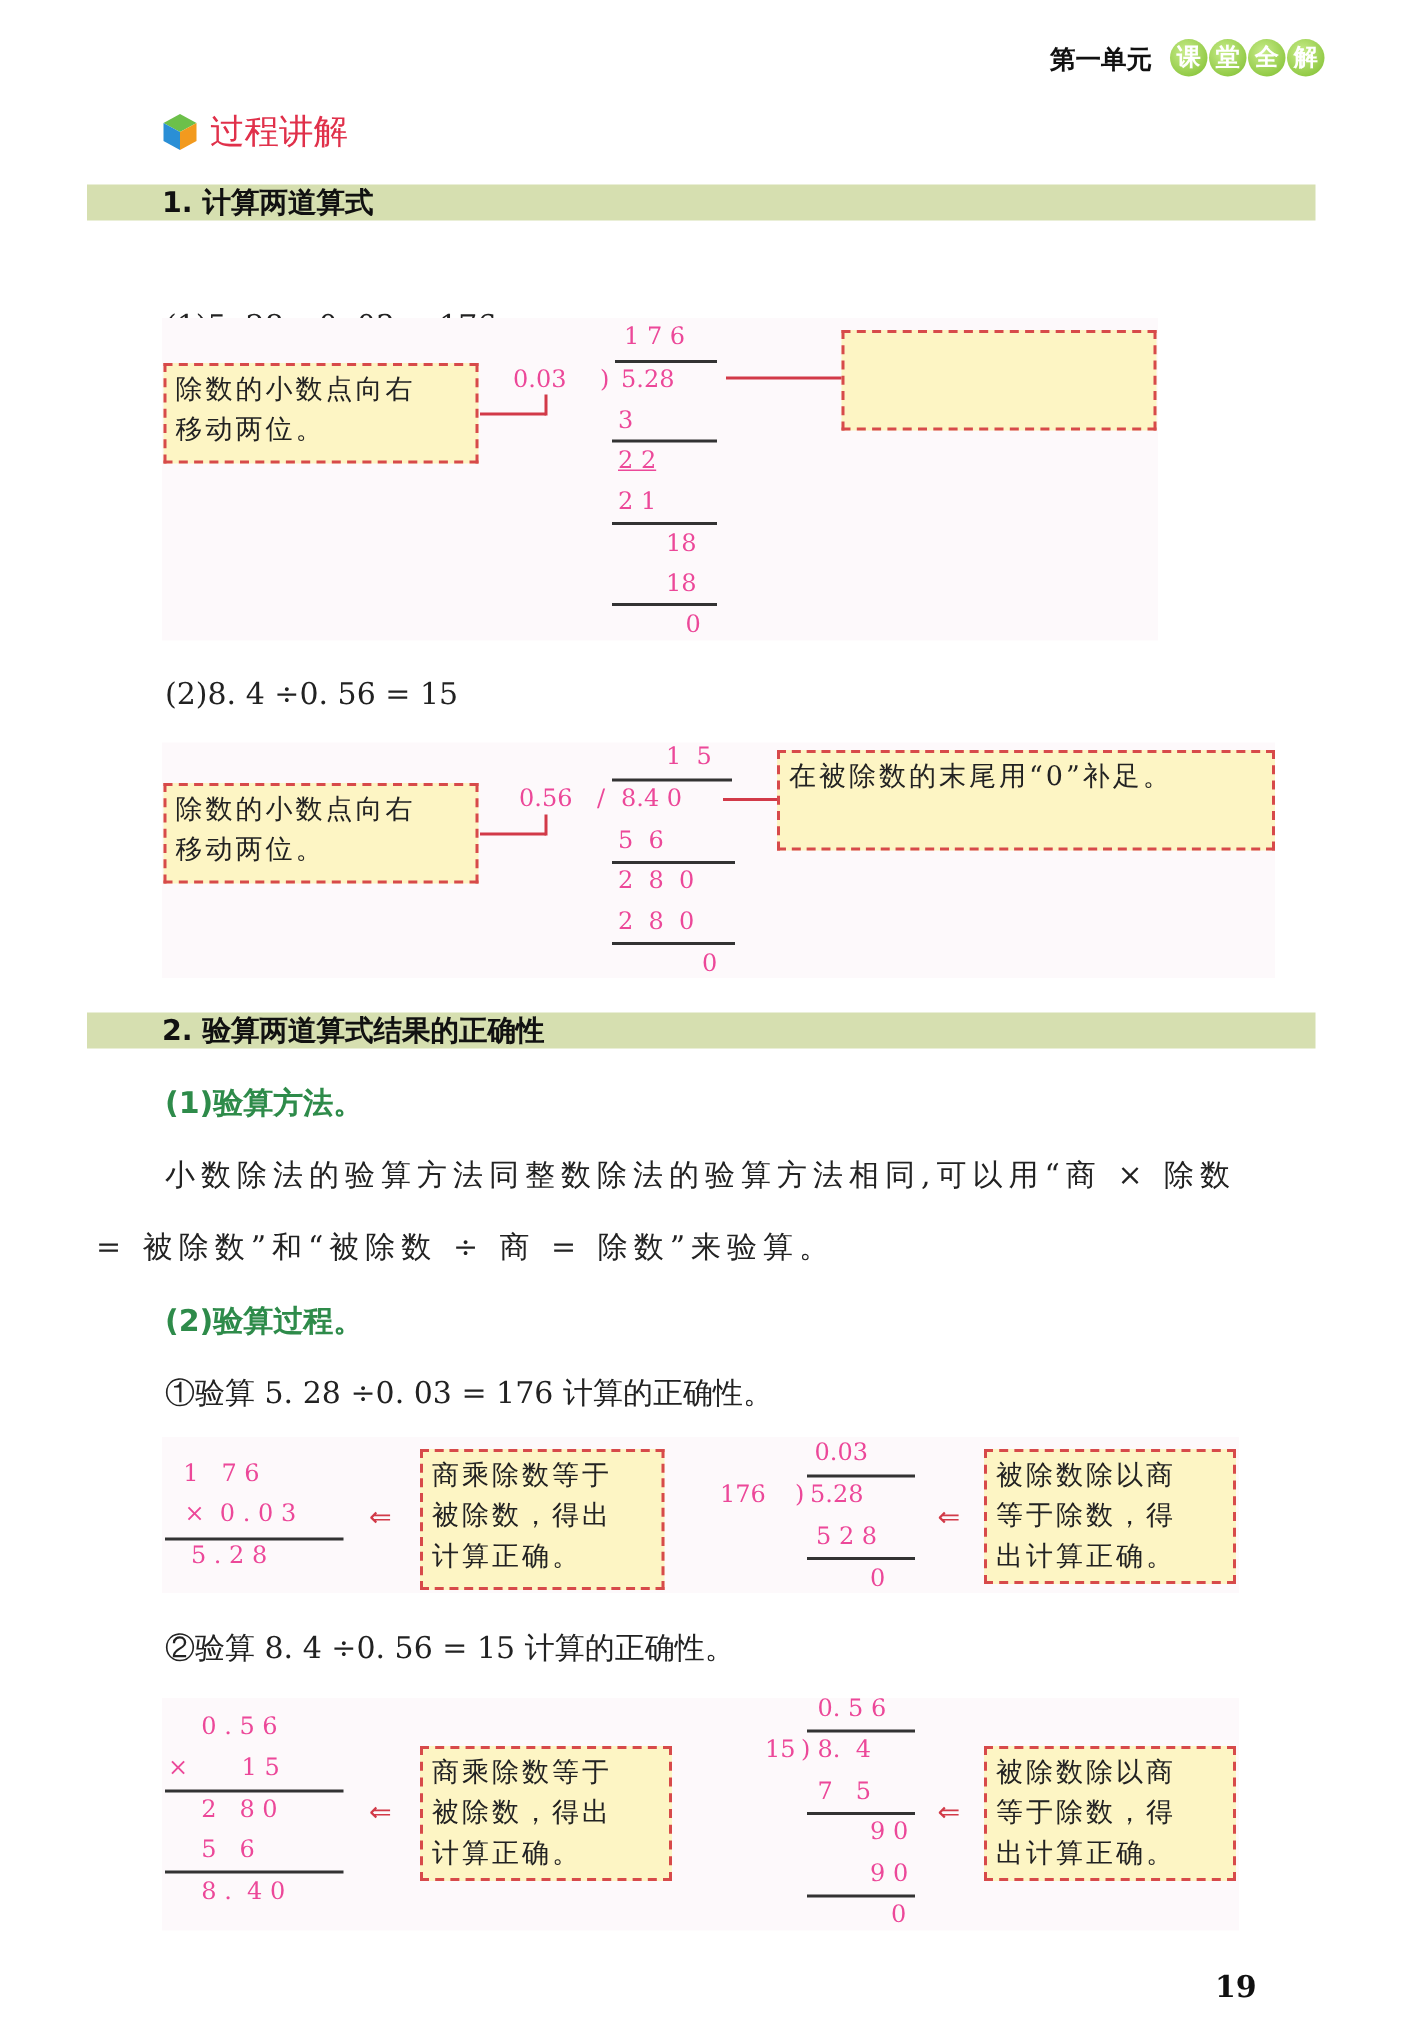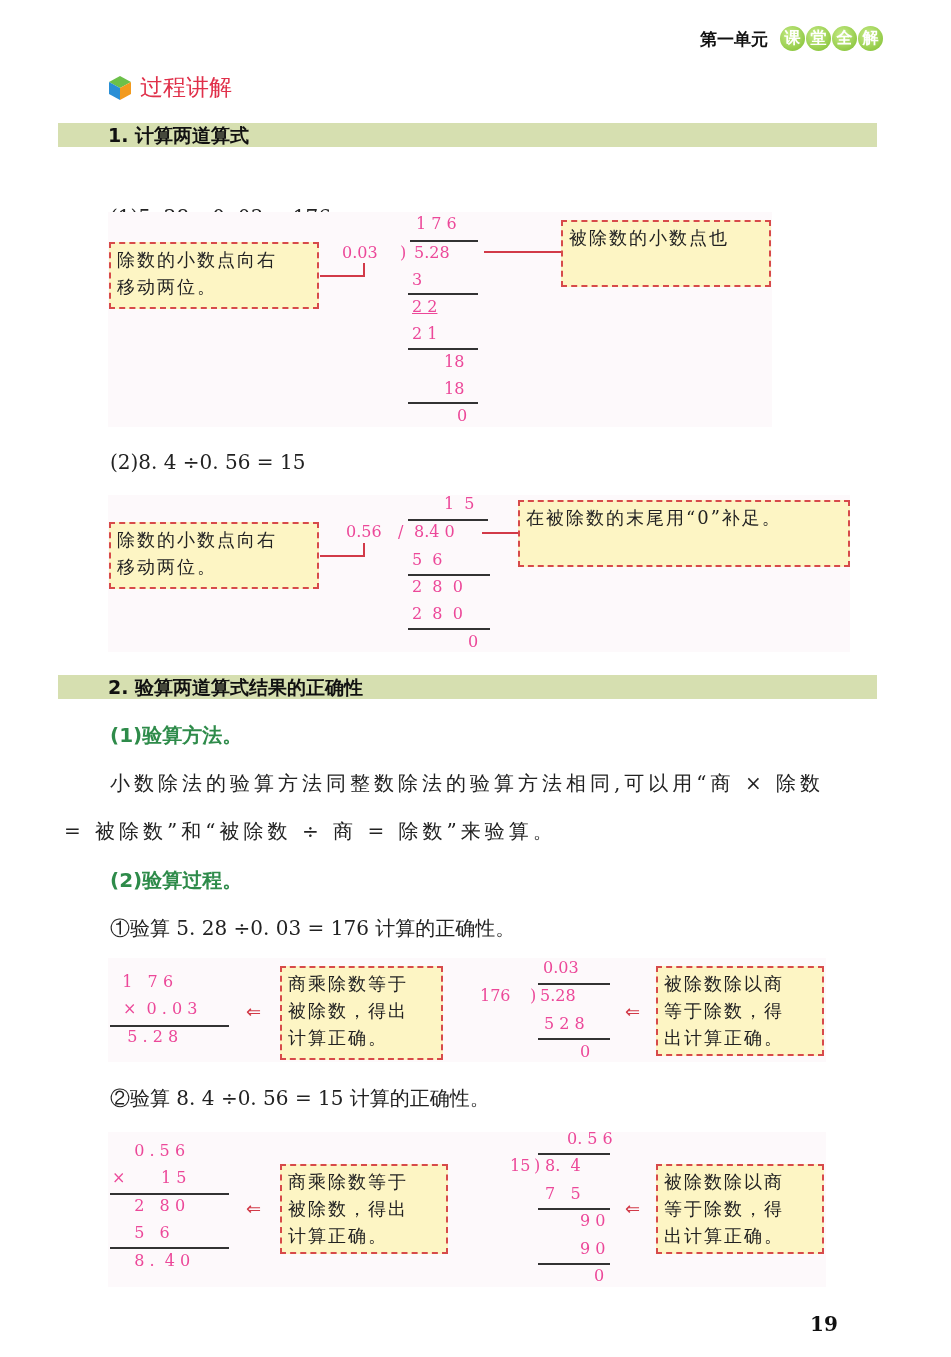--- a/index.html
+++ b/index.html
@@ -65,21 +65,20 @@
 <div class="num" style="left:412px; top:297px;text-decoration:underline;">2 2</div>
 <div class="num" style="left:412px; top:324px;">2 1</div>
 <div class="hline" style="left:408px; top:348px; width:70px;"></div>
 <div class="num" style="left:444px; top:352px;">18</div>
 <div class="num" style="left:444px; top:379px;">18</div>
 <div class="hline" style="left:408px; top:402px; width:70px;"></div>
 <div class="num" style="left:457px; top:406px;">0</div>
 
 <div class="redline" style="left:484px; top:251px; width:78px; height:2px;"></div>
 <div class="abs note" style="left:561px; top:220px; width:210px; height:67px;">
-  <div>被除数的小数点也</div>
 </div>
 
 <div class="abs eq-line" style="left:110px; top:450px;">(2)8. 4 ÷0. 56 = 15</div>
 
 <div class="abs panel" style="left:108px; top:495px; width:742px; height:157px;"></div>
 <div class="abs note" style="left:109px; top:522px; width:210px; height:67px;">
   <div>除数的小数点向右</div>
   <div>移动两位。</div>
 </div>
 <div class="redline" style="left:320px; top:555px; width:44px; height:2px;"></div>
@@ -146,21 +145,21 @@
 <div class="num" style="left:124px; top:1223px;">  5   6</div>
 <div class="hline" style="left:110px; top:1247px; width:119px;"></div>
 <div class="num" style="left:124px; top:1251px;">  8 .  4 0</div>
 <div class="abs arrow" style="left:246px; top:1198px;">⇐</div>
 <div class="abs note" style="left:280px; top:1164px; width:168px; height:90px;">
   <div>商乘除数等于</div>
   <div>被除数，得出</div>
   <div>计算正确。</div>
 </div>
 
-<div class="num" style="left:545px; top:1129px;margin-left:22px;">0. 5 6</div>
+<div class="num" style="left:545px; top:1129px;">0. 5 6</div>
 <div class="hline" style="left:538px; top:1153px; width:72px;"></div>
 <div class="num" style="left:510px; top:1156px;">15</div>
 <div class="num" style="left:534px; top:1156px;">)</div>
 <div class="num" style="left:545px; top:1156px;text-align:center;">8.  4</div>
 <div class="num" style="left:545px; top:1184px;">7   5</div>
 <div class="hline" style="left:538px; top:1208px; width:72px;"></div>
 <div class="num" style="left:580px; top:1211px;">9 0</div>
 <div class="num" style="left:580px; top:1239px;">9 0</div>
 <div class="hline" style="left:538px; top:1263px; width:72px;"></div>
 <div class="num" style="left:594px; top:1266px;">0</div>

